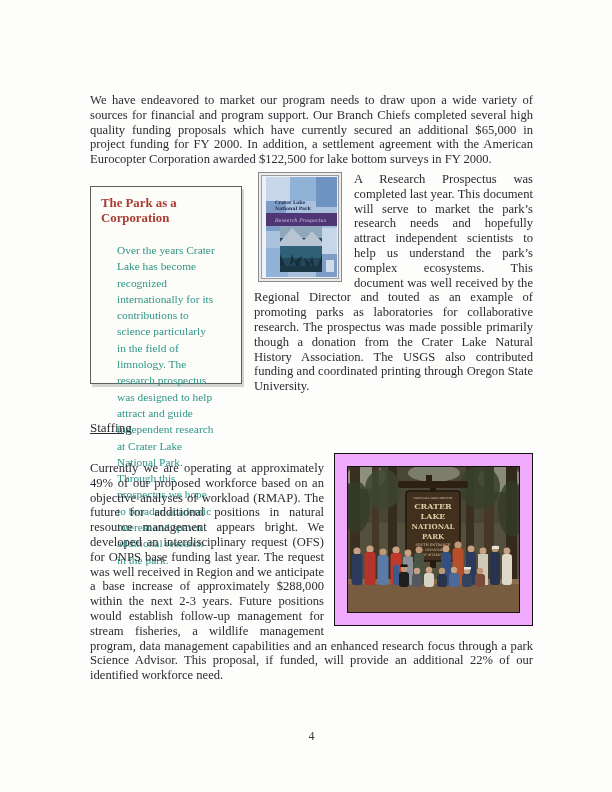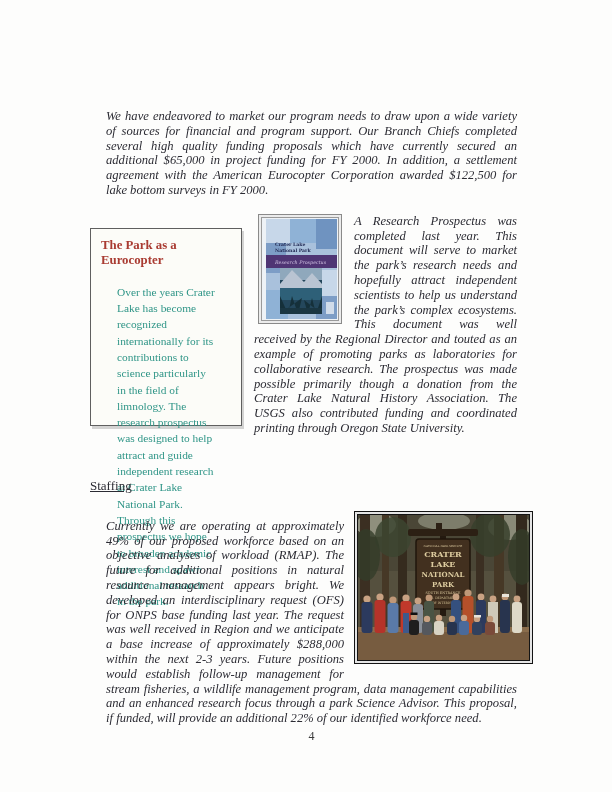--- a/index.html
+++ b/index.html
@@ -12,25 +12,24 @@
     color:#2b2b33;
     overflow:hidden;
     box-shadow:0 0 6px rgba(0,0,0,.25);
   }
   .content{
     position:absolute;
     left:90px;top:93px;
     width:443px;
   }
   p.para{
-    margin:16px;
+    margin:0;
     font-size:12.6px;
     line-height:14.8px;
     text-align:justify;
-    font-style:italic;
   }
   
   .mid-section{margin-top:5px;}
   .mid-section::after,.bottom-section::after{content:"";display:block;clear:both;}
   .callout{
     float:left;
     box-sizing:border-box;
     width:152px;
     height:198px;
     margin:14px 12px 6px 0;
@@ -70,22 +69,22 @@
     font-size:13px;
     font-weight:normal;
     text-decoration:underline;
     color:#2b2b33;
   }
   .bottom-section{margin-top:3px;}
   .photo-frame{
     float:right;
     margin:-8px 0 8px 10px;
     border:1px solid #141414;
-    padding:2px;
-    background:#e5e5e5;
+    padding:12px;
+    background:#f0abfc;
   }
   .photo-inner{
     border:1px solid #141414;
     font-size:0;
   }
   .page-number{
     position:absolute;
     left:90px;top:729px;
     width:443px;
     text-align:center;
@@ -97,21 +96,21 @@
 <body>
 
 <div class="page">
   <div class="content">
 
     <p class="para">We have endeavored to market our program needs to draw upon a wide variety of sources for financial and program support. Our Branch Chiefs completed several high quality funding proposals which have currently secured an additional $65,000 in project funding for FY 2000. In addition, a settlement agreement with the American Eurocopter Corporation awarded $122,500 for lake bottom surveys in FY 2000.</p>
 
     <div class="mid-section">
 
       <div class="callout">
-        <h3>The Park as a Eurocopter</h3>
+        <h3>The Park as a Corporation</h3>
         <p>Over the years Crater Lake has become recognized internationally for its contributions to science particularly in the field of limnology. The research prospectus was designed to help attract and guide independent research at Crater Lake National Park. Through this prospectus we hope to broaden academic interest and spawn additional research in the park.</p>
       </div>
 
       <div class="booklet-frame">
         <div class="booklet-inner">
           <svg width="76" height="102" viewBox="0 0 76 102">
 
             <rect x="0" y="0" width="76" height="102" fill="#eef2f6"></rect>
 
             <rect x="4" y="1" width="71" height="100" fill="#a9c1dc"></rect>

